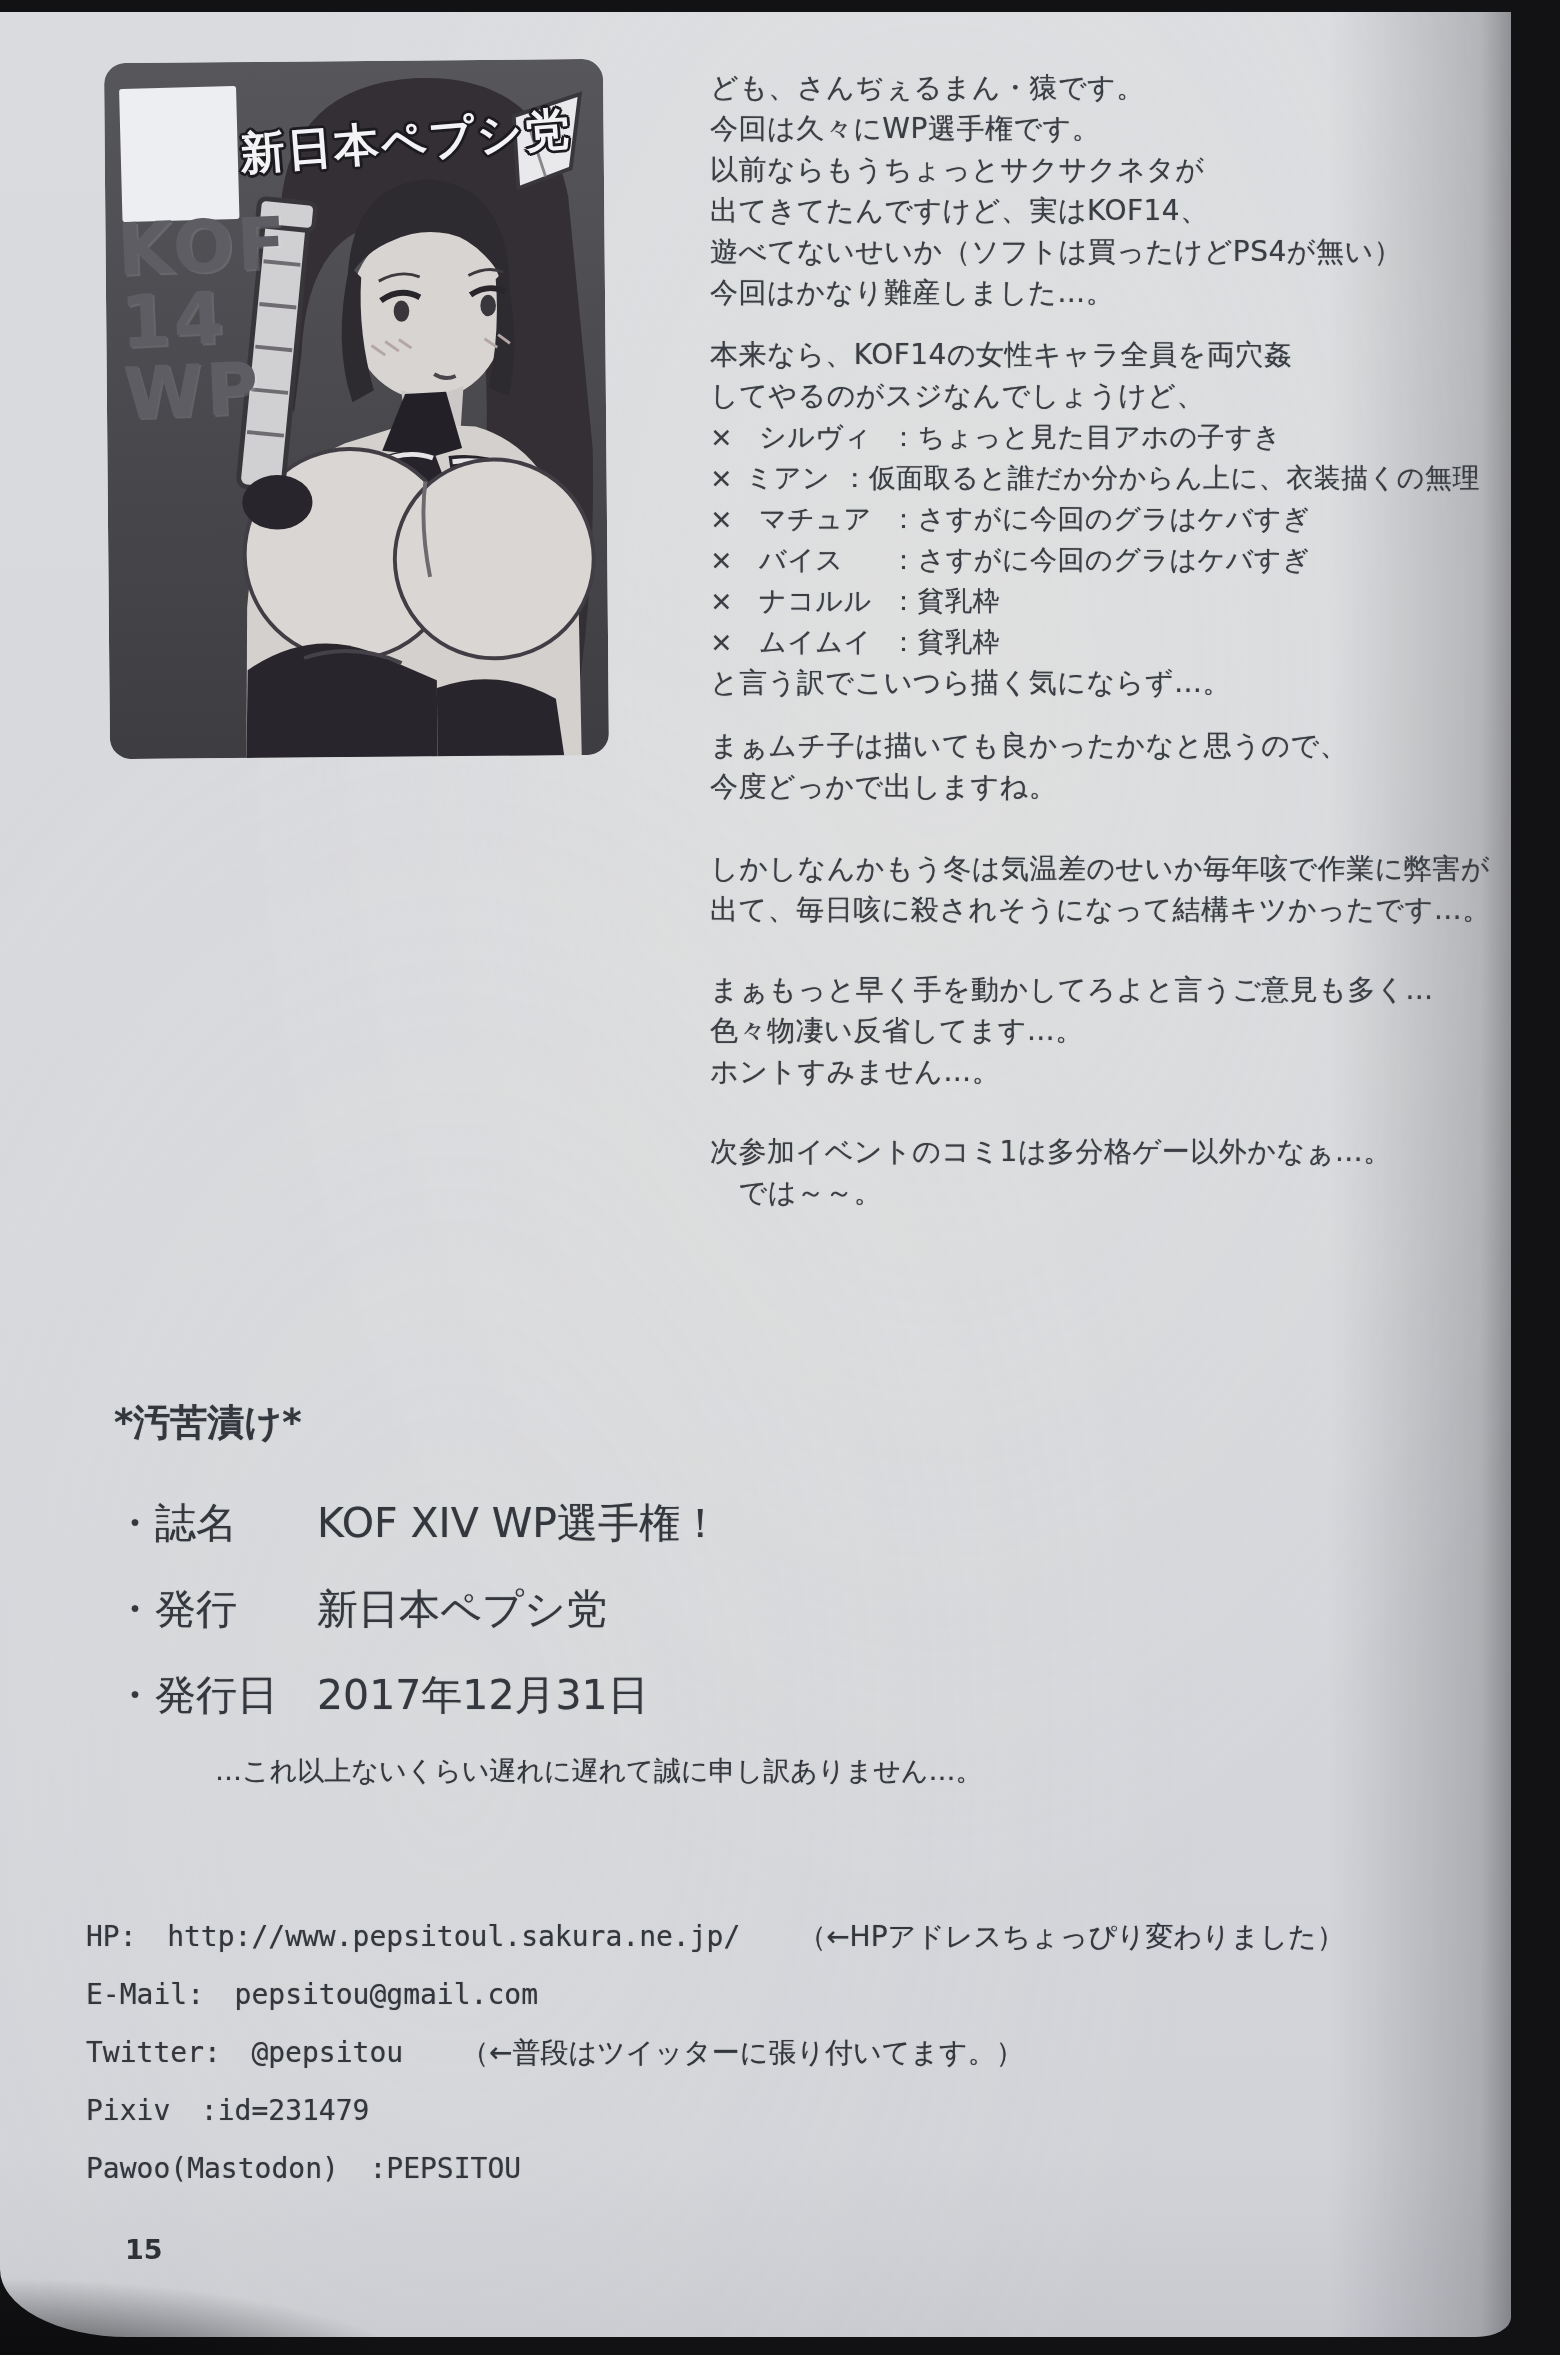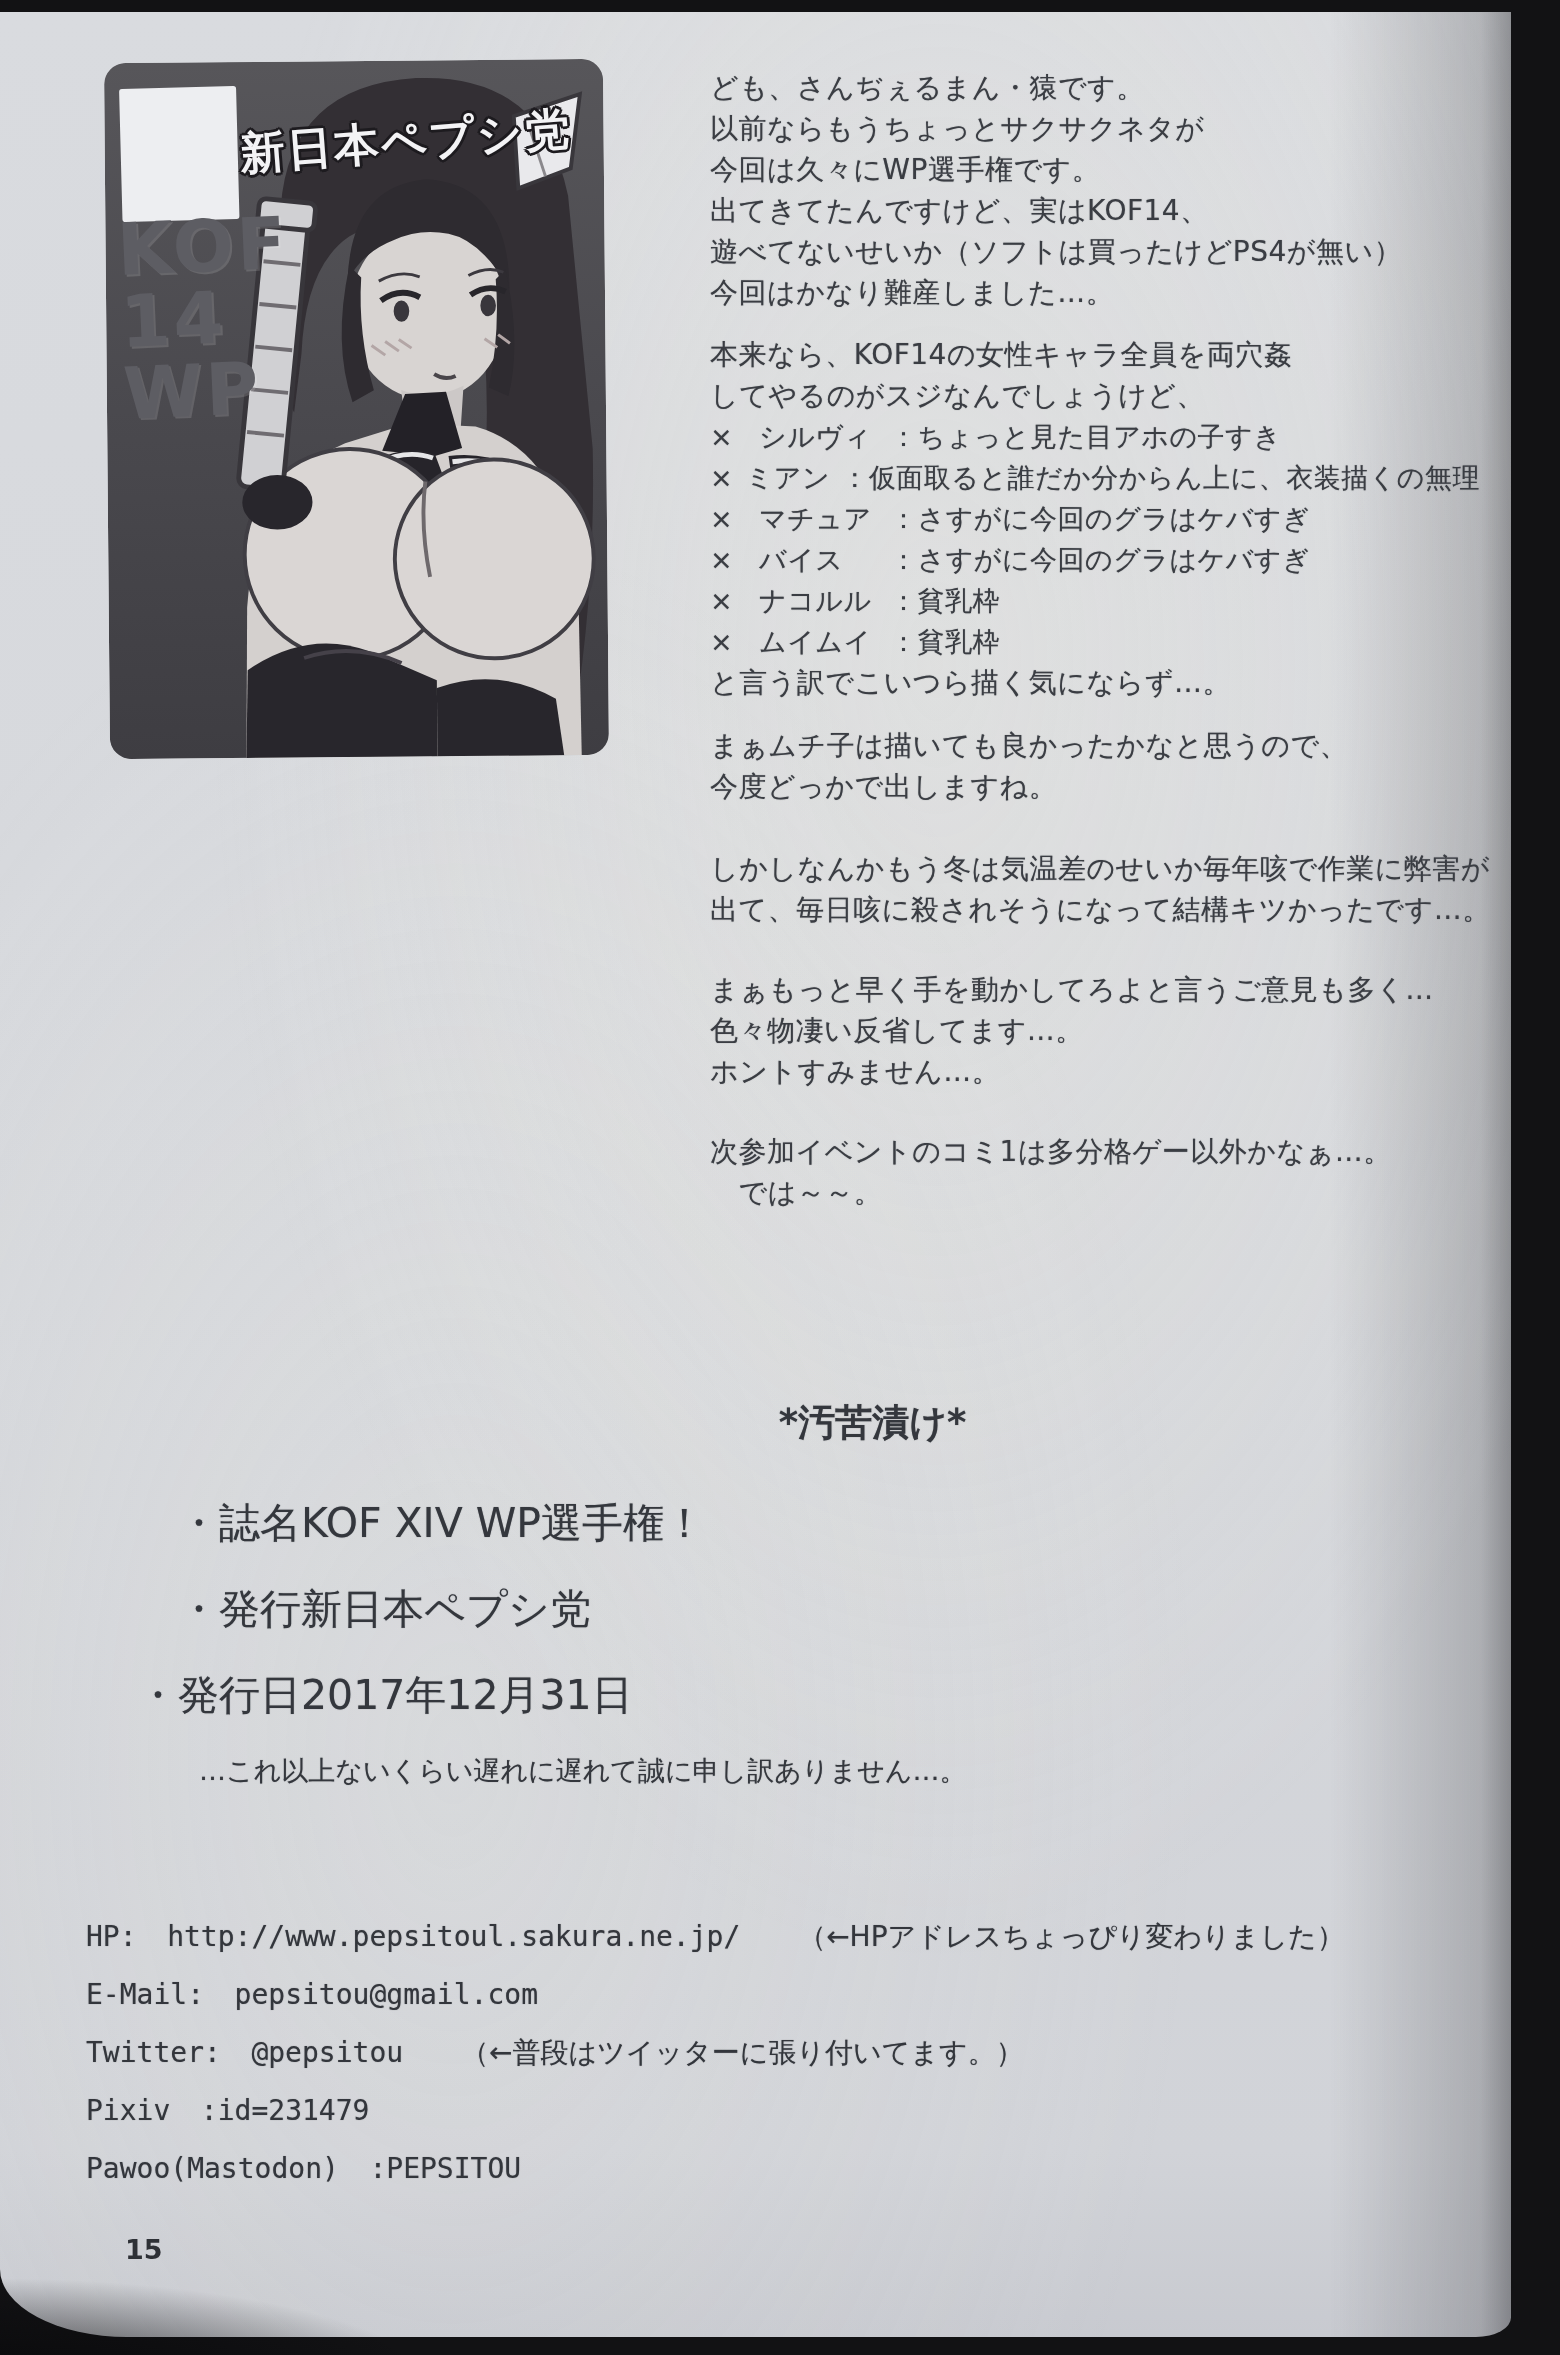--- a/index.html
+++ b/index.html
@@ -33,22 +33,22 @@
   #afterword{position:absolute;left:710px;top:55px;width:770px;color:#3a3d43;
     font-size:28px;line-height:41px;letter-spacing:0.5px;white-space:nowrap;
     text-shadow:0 0 1px rgba(56,60,66,.55);}
   .para{margin:0 0 21.5px 0;}
   .para.gap2{margin-bottom:41px;}
   .para.gap3{margin-bottom:39px;}
   .char-row{display:flex;font-size:27px;}
   .char-mark{width:49px;}
   .char-name{width:131px;}
   
-  #colophon{position:absolute;left:98px;top:1383px;color:#34373d;
-    text-shadow:0 0 1px rgba(52,55,61,.5);white-space:nowrap;text-align:right;}
+  #colophon{position:absolute;left:114px;top:1383px;color:#34373d;
+    text-shadow:0 0 1px rgba(52,55,61,.5);white-space:nowrap;}
   #colophon-heading{font-size:37px;font-weight:700;line-height:55px;margin-bottom:45px;}
   .colo-row{font-size:41px;line-height:57px;margin-bottom:29px;display:flex;}
   .colo-label{width:203px;}
   #colophon-apology{font-size:27px;margin:3.9px 0 0 101px;}
   
   #contact{position:absolute;left:86px;top:1896px;color:#33363c;white-space:nowrap;
     text-shadow:0 0 1px rgba(51,54,60,.5);}
   #circle-line{font-size:33px;font-weight:600;margin:0 0 13.7px 99px;}
   .contact-row{font-size:28px;line-height:58px;font-family:"DejaVu Sans Mono","Liberation Mono",monospace;}
   .contact-note{margin-left:41px;font-family:"DejaVu Sans","Liberation Sans",sans-serif;}
@@ -122,22 +122,22 @@
       <div id="kof-label">
         <div>KOF</div>
         <div>14</div>
         <div>WP</div>
       </div>
     </div>
 
     <div id="afterword">
       <div class="para">
         <div>ども、さんぢぇるまん・猿です。</div>
+        <div>今回は久々にWP選手権です。</div>
         <div>以前ならもうちょっとサクサクネタが</div>
-        <div>今回は久々にWP選手権です。</div>
         <div>出てきてたんですけど、実はKOF14、</div>
         <div>遊べてないせいか（ソフトは買ったけどPS4が無い）</div>
         <div>今回はかなり難産しました…。</div>
       </div>
       <div class="para">
         <div>本来なら、KOF14の女性キャラ全員を両穴姦</div>
         <div>してやるのがスジなんでしょうけど、</div>
         <div class="char-row">
           <span class="char-mark">×</span>
           <span class="char-name">シルヴィ</span>

